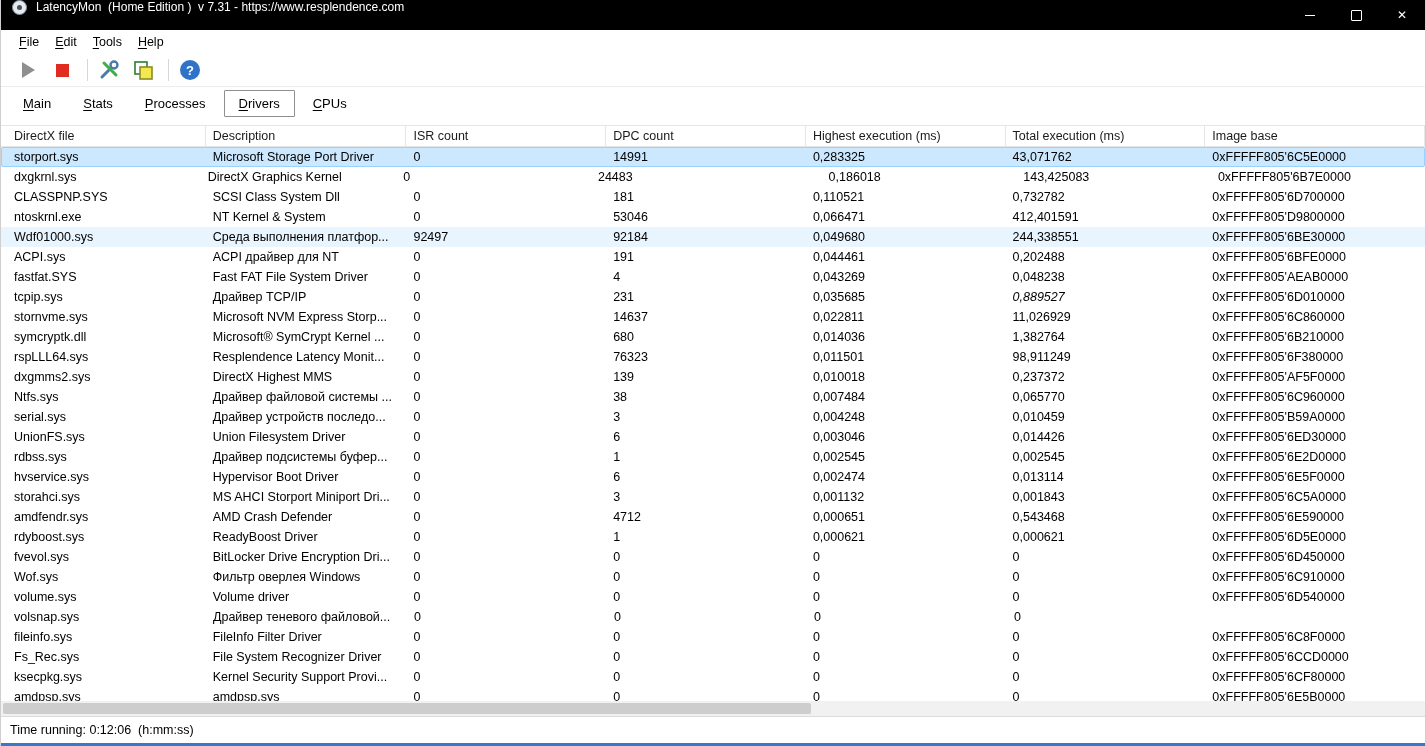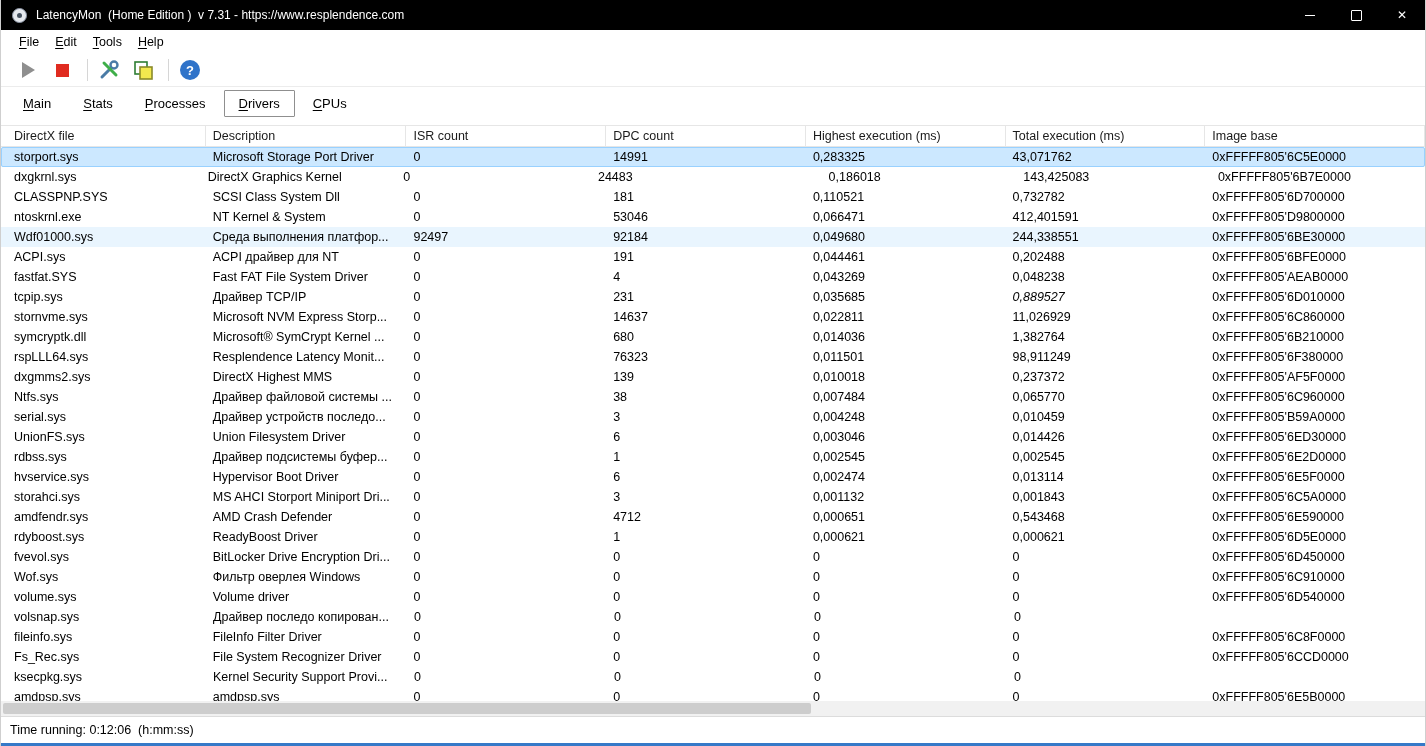--- a/index.html
+++ b/index.html
@@ -8,21 +8,21 @@
     font-family:"Liberation Sans","DejaVu Sans",sans-serif;
     font-size:12.5px;color:#000;background:#fff;cursor:default;
     -webkit-font-smoothing:antialiased;
   }
   .window{
     width:1426px;height:746px;display:flex;flex-direction:column;
     box-sizing:border-box;background:#fff;
     border-left:1px solid #cfcfcf;border-right:1px solid #cfcfcf;
   }
   
-  .titlebar{flex:0 0 30px;height:30px;background:var(--titlebar,#000);display:flex;align-items:center;color:#fff}
+  .titlebar{flex:0 0 30px;height:30px;background:var(--titlebar,#000);display:flex;align-items:flex-start;color:#fff}
   .app-icon{width:15px;height:15px;border-radius:50%;margin-left:11px;background:#e6e9ee;border:1px solid #8a93a3;position:relative;box-sizing:border-box}
   .app-icon::after{content:"";position:absolute;left:4px;top:4px;width:5px;height:5px;border-radius:50%;background:#46525f}
   .title-text{margin-left:9px;font-size:12px;white-space:pre;color:#fff}
   .win-controls{margin-left:auto;display:flex;height:100%}
   .win-btn{width:46px;height:100%;display:flex;align-items:center;justify-content:center;color:#fff}
   .glyph-min{width:10px;height:1px;background:#fff;display:block}
   .glyph-max{width:9px;height:9px;border:1px solid #fff;border-radius:1px;display:block}
   .close-glyph{font-size:12px;line-height:1}
   
   .menubar{flex:0 0 24px;display:flex;align-items:center;padding-left:10px;background:#fff}
@@ -333,21 +333,21 @@
           <div class="td" style="width: 205px;">volume.sys</div>
           <div class="td" style="width: 201px;">Volume driver</div>
           <div class="td" style="width: 200px;">0</div>
           <div class="td" style="width: 200px;">0</div>
           <div class="td" style="width: 200px;">0</div>
           <div class="td" style="width: 200px;">0</div>
           <div class="td" style="width: 220px;">0xFFFFF805'6D540000</div>
         </div>
         <div class="tr">
           <div class="td" style="width: 205px;">volsnap.sys</div>
-          <div class="td" style="width: 201px;">Драйвер последо копирован...</div>
+          <div class="td" style="width: 201px;">Драйвер теневого файловой...</div>
           <div class="td" style="width: 200px;">0</div>
           <div class="td" style="width: 200px;">0</div>
           <div class="td" style="width: 200px;">0</div>
           <div class="td" style="width: 200px;">0</div>
         </div>
         <div class="tr">
           <div class="td" style="width: 205px;">fileinfo.sys</div>
           <div class="td" style="width: 201px;">FileInfo Filter Driver</div>
           <div class="td" style="width: 200px;">0</div>
           <div class="td" style="width: 200px;">0</div>
@@ -364,20 +364,21 @@
           <div class="td" style="width: 200px;">0</div>
           <div class="td" style="width: 220px;">0xFFFFF805'6CCD0000</div>
         </div>
         <div class="tr">
           <div class="td" style="width: 205px;">ksecpkg.sys</div>
           <div class="td" style="width: 201px;">Kernel Security Support Provi...</div>
           <div class="td" style="width: 200px;">0</div>
           <div class="td" style="width: 200px;">0</div>
           <div class="td" style="width: 200px;">0</div>
           <div class="td" style="width: 200px;">0</div>
+          <div class="td" style="width: 220px;">0xFFFFF805'6CF80000</div>
         </div>
         <div class="tr">
           <div class="td" style="width: 205px;">amdpsp.sys</div>
           <div class="td" style="width: 201px;">amdpsp.sys</div>
           <div class="td" style="width: 200px;">0</div>
           <div class="td" style="width: 200px;">0</div>
           <div class="td" style="width: 200px;">0</div>
           <div class="td" style="width: 200px;">0</div>
           <div class="td" style="width: 220px;">0xFFFFF805'6E5B0000</div>
         </div>

